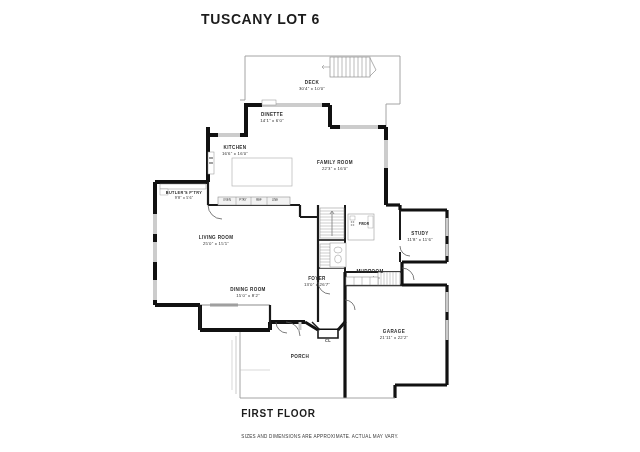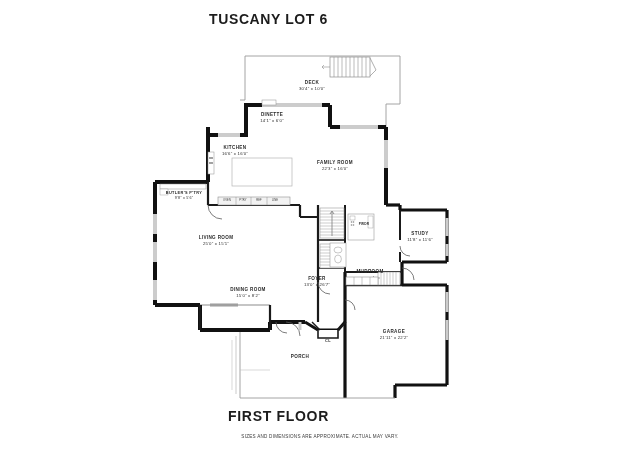--- a/index.html
+++ b/index.html
@@ -13,37 +13,37 @@
     position: relative;
     overflow: hidden;
     font-family: "Liberation Sans", sans-serif;
     color: #1a1a1a;
   }
 
   
   #plan-title {
     position: absolute;
     top: 11px;
-    left: 12px;
+    left: 4px;
     width: 513px;
     text-align: center;
     font-size: 14px;
     font-weight: 700;
     letter-spacing: 0.6px;
     color: #1c1c1c;
   }
 
   
   #floor-label {
     position: absolute;
     top: 408px;
     left: 0;
     width: 557px;
     text-align: center;
-    font-size: 14px;
+    font-size: 10px;
     font-weight: 700;
     letter-spacing: 0.7px;
     color: #1c1c1c;
   }
   #disclaimer {
     position: absolute;
     top: 434px;
     left: 0;
     width: 640px;
     text-align: center;

